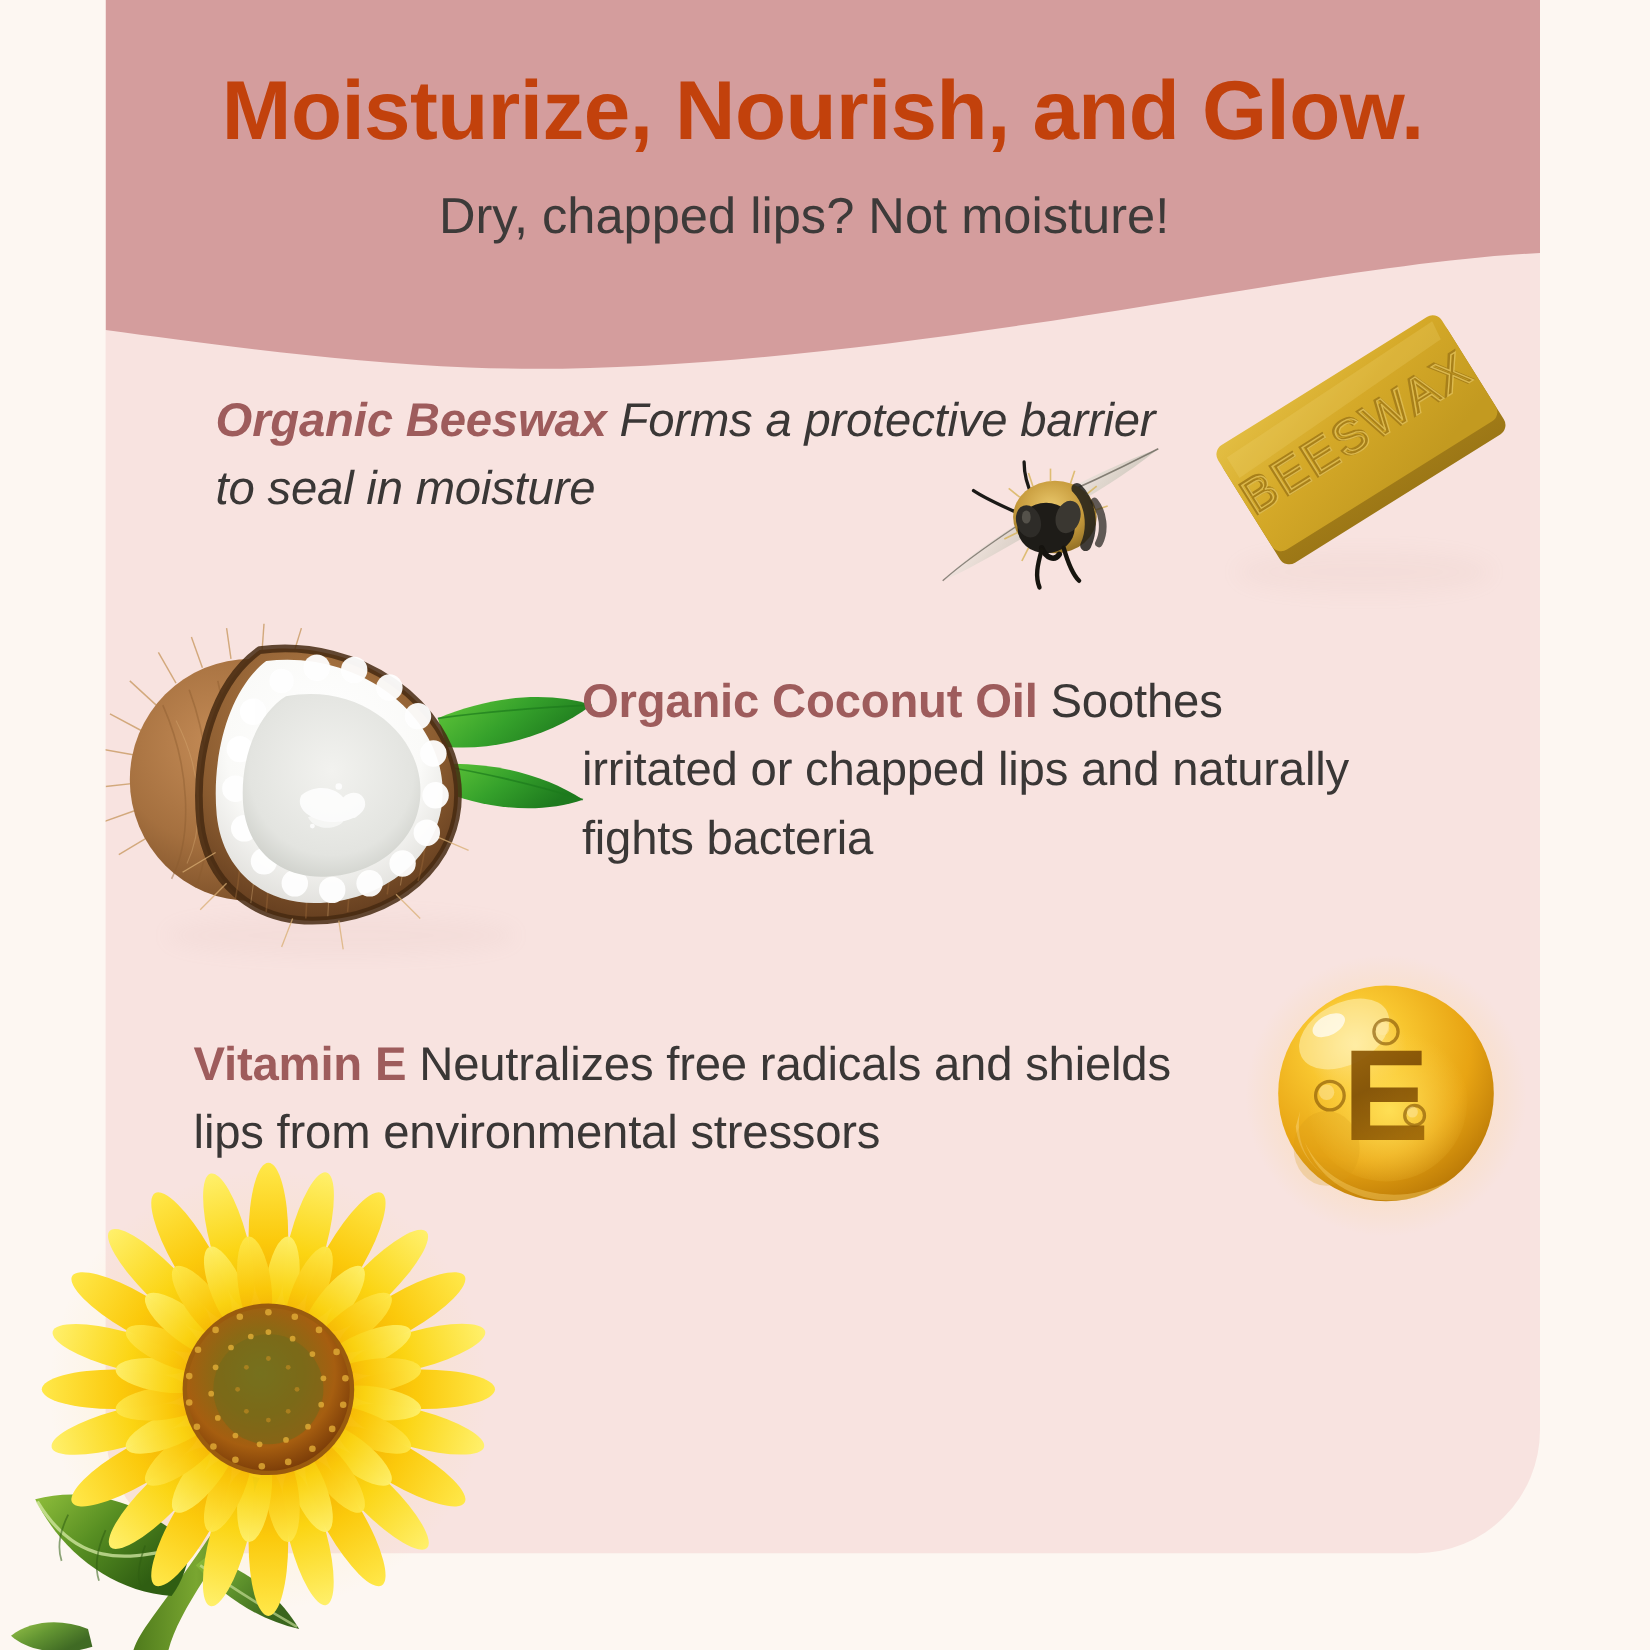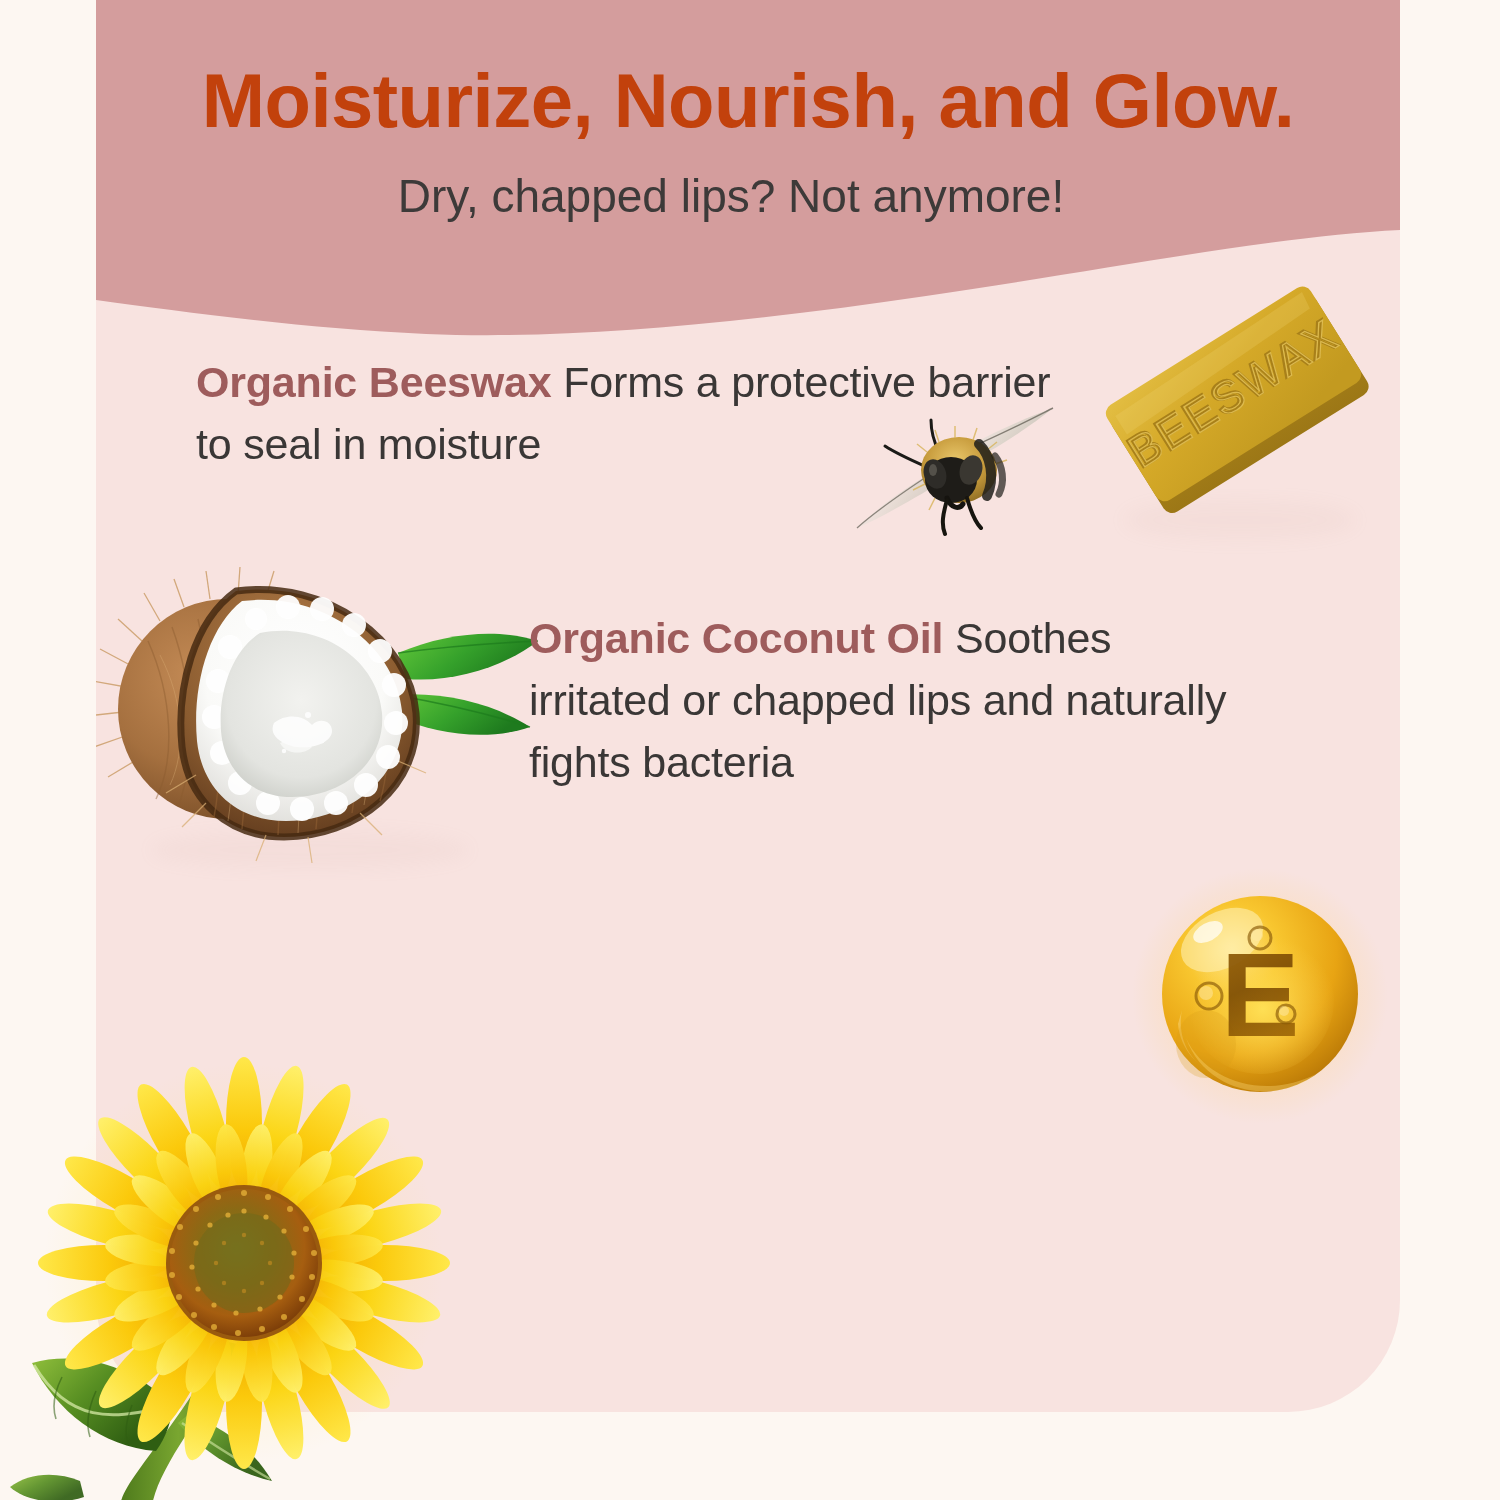--- a/index.html
+++ b/index.html
@@ -36,21 +36,21 @@
   }
 
   
   .ing{
     position:absolute;
     font-size:43px;line-height:1.44;color:#3A3736;
     font-family:"Liberation Sans", sans-serif;
     letter-spacing:-0.2px;
   }
   .ing b{color:#9E5C5C;font-weight:bold;}
-  .ing-1{left:196px;top:352px;width:880px;}
+  .ing-1{left:196px;top:352px;width:880px;font-style:italic;}
   .ing-2{left:529px;top:608px;width:730px;}
   .ing-3{left:176px;top:938px;width:960px;}
   .ing-4{left:534px;top:1208px;width:760px;}
 
   
 
   
   .beeswax-wrap{position:absolute;left:1055px;top:250px;width:340px;height:310px;}
   .bee-wrap{position:absolute;left:855px;top:400px;width:180px;height:135px;}
 
@@ -625,25 +625,28 @@
             <circle cx="234" cy="216" r="2.2"></circle>
             <circle cx="214" cy="208" r="2.2"></circle>
           <circle cx="206" cy="188" r="2.2"></circle>
             <circle cx="214" cy="168" r="2.2"></circle>
         </g>
       </g>
     </svg>
   </div>
 
   <div class="headline">Moisturize, Nourish, and Glow.</div>
-  <div class="subhead">Dry, chapped lips? Not anymore!</div>
+  <div class="subhead">Dry, chapped lips? Not moisture!</div>
 
   <div class="ing ing-1">
     <b>Organic Beeswax</b><span> Forms a protective barrier to seal in moisture</span>
   </div>
 
   <div class="ing ing-2">
     <b>Organic Coconut Oil</b><span> Soothes irritated or chapped lips and naturally fights bacteria</span>
   </div>
 
+  <div class="ing ing-3">
+    <b>Vitamin E</b><span> Neutralizes free radicals and shields lips from environmental stressors</span>
+  </div>
 
 
 </div>
 
 </body></html>

